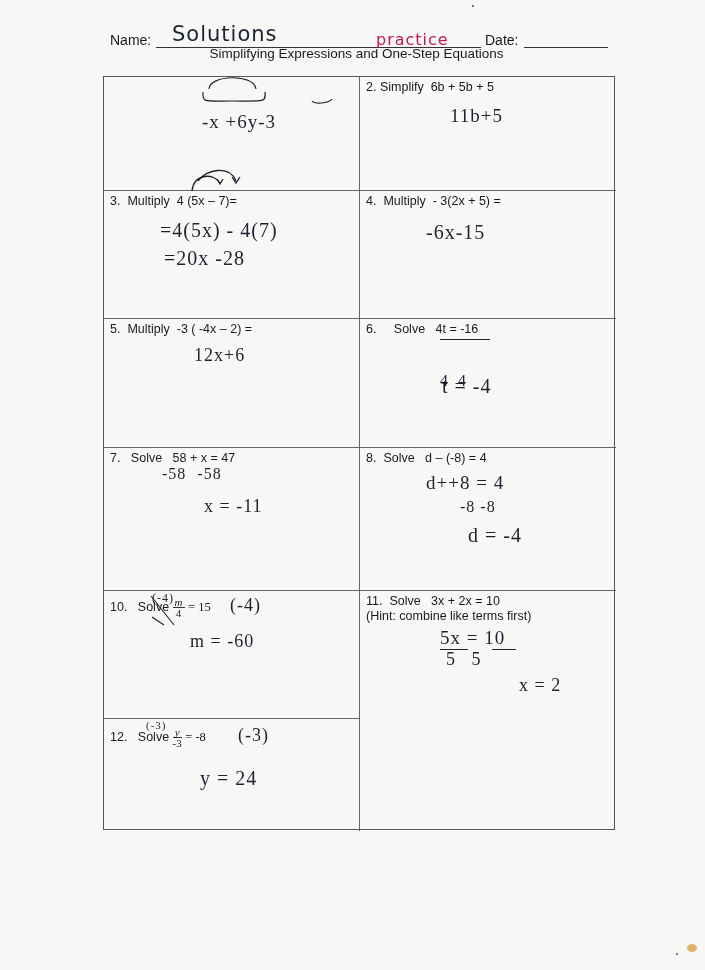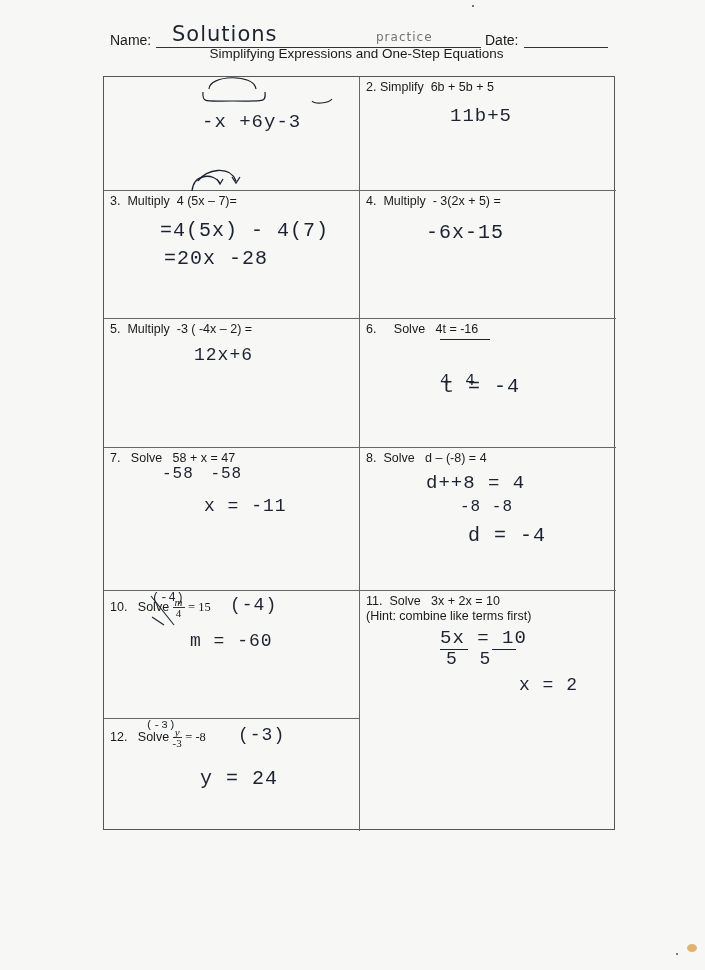--- a/index.html
+++ b/index.html
@@ -3,32 +3,32 @@
 <meta charset="utf-8">
 <style>
   html, body { margin: 0; padding: 0; }
   body {
     width: 705px; height: 970px; position: relative; overflow: hidden;
     background: #f7f7f6;
     font-family: "Liberation Sans", sans-serif;
     color: #1a1a1a;
   }
   .hand {
-    font-family: Liberation Mono, monospace;
+    font-family: Liberation Serif, serif;
     color: #1c2230;
     font-weight: 300;
     position: absolute;
     white-space: nowrap;
     letter-spacing: 1px;
   }
   .header-row { position: absolute; top: 24px; left: 110px; width: 505px; height: 24px; font-size: 14px; text-align: center; }
   .name-label { position: absolute; left: 0; top: 8px; }
   .name-line { position: absolute; left: 46px; top: 23px; width: 325px; border-bottom: 1px solid #333; }
   .name-value { position: absolute; left: 62px; top: -2px; font-size: 21px; font-family: "DejaVu Sans", sans-serif; color:#1c2230; letter-spacing: 1px; }
-  .practice { position: absolute; left: 266px; top: 6px; font-size: 12px; font-family: "DejaVu Sans", sans-serif; color:#737373; letter-spacing: 1px; }
+  .practice { position: absolute; left: 266px; top: 6px; font-size: 16px; font-family: "DejaVu Sans", sans-serif; color:#be185d; letter-spacing: 1px; }
   .date-label { position: absolute; left: 375px; top: 8px; }
   .date-line { position: absolute; left: 414px; top: 23px; width: 84px; border-bottom: 1px solid #333; }
   .subtitle { position: absolute; top: 46px; left: 0; width: 705px; text-align: center; font-size: 13.5px; padding-left: 8px; box-sizing: border-box; }
 
   .grid {
     position: absolute; left: 103px; top: 76px; width: 512px; height: 754px;
     border: 1px solid #555; box-sizing: border-box;
     display: grid;
     grid-template-columns: 256px 256px;
     grid-template-rows: 114px 128px 129px 143px 128px 112px;

